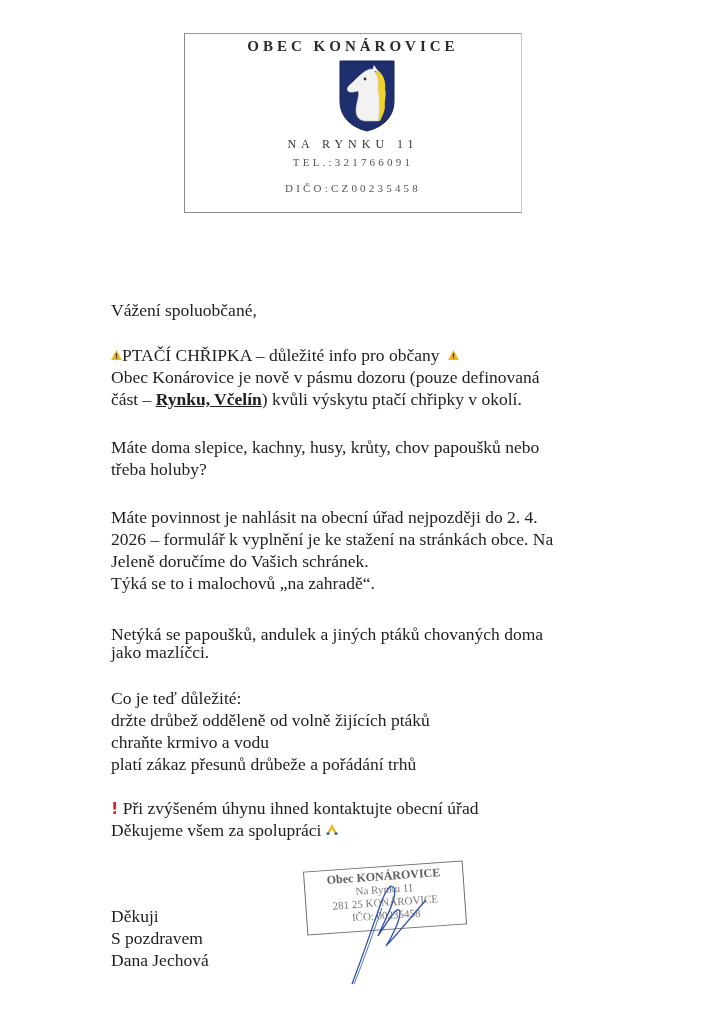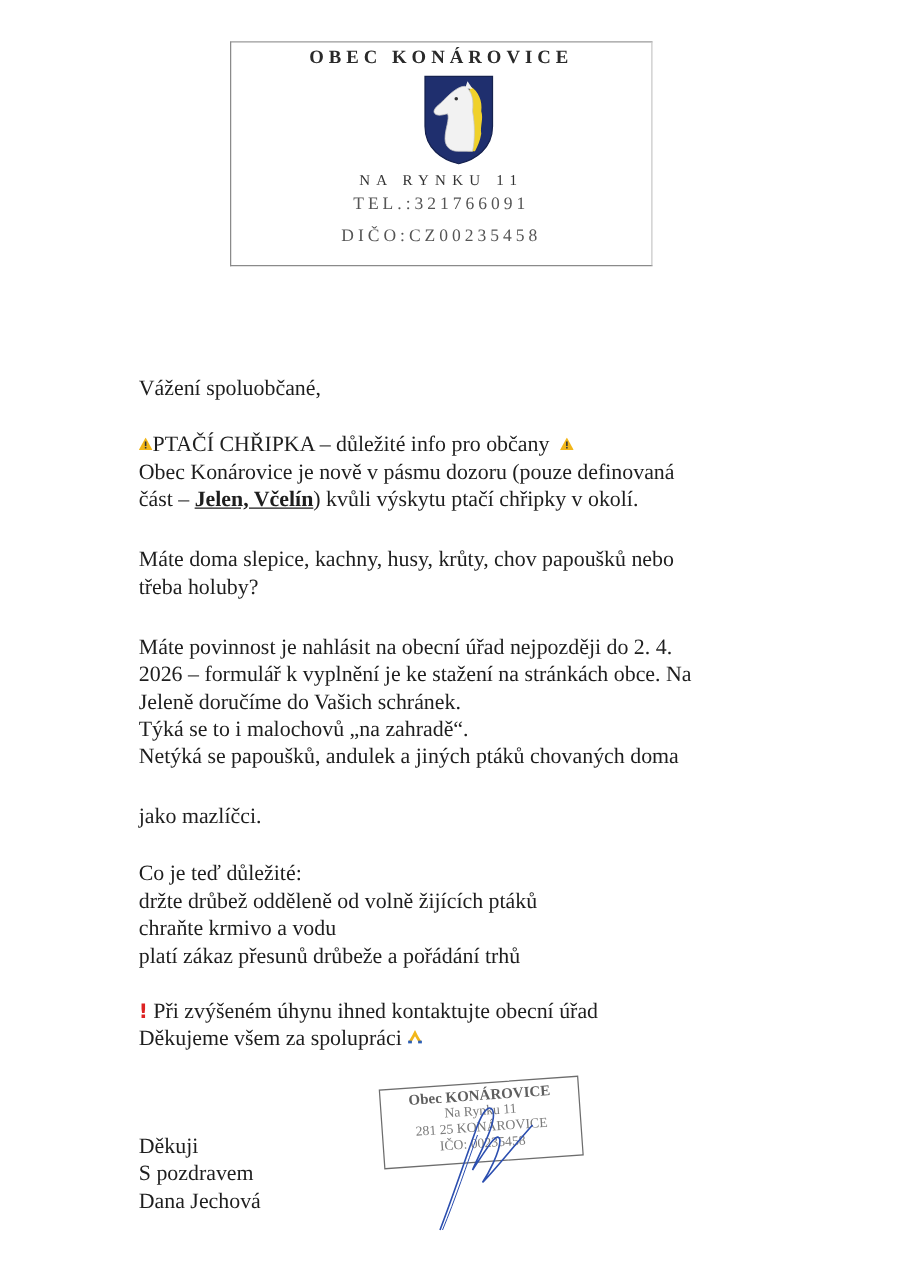--- a/index.html
+++ b/index.html
@@ -7,21 +7,21 @@
          font-family: "Liberation Serif", "DejaVu Serif", serif; color: #1c1c1c; }
   .letterhead { position: absolute; left: 184px; top: 33px; width: 338px; height: 180px;
                 border-left: 1.5px solid #8a8a8a; border-top: 1px solid #9a9a9a; border-right: 1px solid #c8c8c8;
                 border-bottom: 1.5px solid #8a8a8a; box-sizing: border-box; }
   .lh-title { position: absolute; top: 4px; left: 0; width: 100%; text-align: center;
               font-size: 15px; font-weight: bold; letter-spacing: 4px; color: #2a2a2a; }
   .crest { position: absolute; left: 153px; top: 25px; width: 58px; height: 73px; }
   .lh-address { position: absolute; top: 103px; left: 0; width: 100%; text-align: center;
                 font-size: 12px; letter-spacing: 5px; color: #333; }
   .lh-line { position: absolute; left: 0; width: 100%; text-align: center;
-             font-size: 14px; letter-spacing: 3.2px; color: #555; }
+             font-size: 11px; letter-spacing: 3.2px; color: #555; }
   .lh-tel { top: 122px; }
   .lh-ic { top: 135px; }
   .lh-dic { top: 148px; }
   .lh-mail { top: 163px; }
   .lh-mail a { color: #555; text-decoration: underline; }
 
   .body-text { position: absolute; left: 111px; width: 520px; font-size: 17.5px; line-height: 21.5px; color: #1e1e1e; }
   .p { position: absolute; left: 0; white-space: nowrap; margin-top: 45px; }
   .warn { display: inline-block; width: 11px; height: 10px; vertical-align: 1px; }
   .bold-u { font-weight: bold; text-decoration: underline; }
@@ -62,32 +62,32 @@
         <rect x="5.3" y="8.3" width="1.4" height="1.4" fill="#333"></rect>
       </svg><span>PTAČÍ CHŘIPKA – důležité info pro občany</span>
     <svg class="warn" viewBox="0 0 12 11" style="margin-left:4px;">
         <path d="M6 0 L12 11 H0 Z" fill="#f2b619"></path>
         <rect x="5.3" y="3.5" width="1.4" height="4" fill="#333"></rect>
         <rect x="5.3" y="8.3" width="1.4" height="1.4" fill="#333"></rect>
       </svg>
   </div>
   <div class="p" style="top:322px;">Obec Konárovice je nově v pásmu dozoru (pouze definovaná</div>
   <div class="p" style="top:344px;">
-    <span>část – </span><span class="bold-u">Jelen, Včelín</span><span>) kvůli výskytu ptačí chřipky v okolí.</span>
+    <span>část – </span><span class="bold-u">Rynku, Včelín</span><span>) kvůli výskytu ptačí chřipky v okolí.</span>
   </div>
 
   <div class="p" style="top:392px;">Máte doma slepice, kachny, husy, krůty, chov papoušků nebo</div>
   <div class="p" style="top:414px;">třeba holuby?</div>
 
   <div class="p" style="top:462px;">Máte povinnost je nahlásit na obecní úřad nejpozději do 2. 4.</div>
   <div class="p" style="top:484px;">2026 – formulář k vyplnění je ke stažení na stránkách obce. Na</div>
   <div class="p" style="top:506px;">Jeleně doručíme do Vašich schránek.</div>
   <div class="p" style="top:528px;">Týká se to i malochovů „na zahradě“.</div>
 
-  <div class="p" style="top:549px;">Netýká se papoušků, andulek a jiných ptáků chovaných doma</div>
+  <div class="p" style="top:579px;">Netýká se papoušků, andulek a jiných ptáků chovaných doma</div>
   <div class="p" style="top:597px;">jako mazlíčci.</div>
 
   <div class="p" style="top:643px;">Co je teď důležité:</div>
   <div class="p" style="top:665px;">držte drůbež odděleně od volně žijících ptáků</div>
   <div class="p" style="top:687px;">chraňte krmivo a vodu</div>
   <div class="p" style="top:709px;">platí zákaz přesunů drůbeže a pořádání trhů</div>
 
   <div class="p" style="top:753px;">
     <span class="excl">!</span>
     <span>Při zvýšeném úhynu ihned kontaktujte obecní úřad</span>

